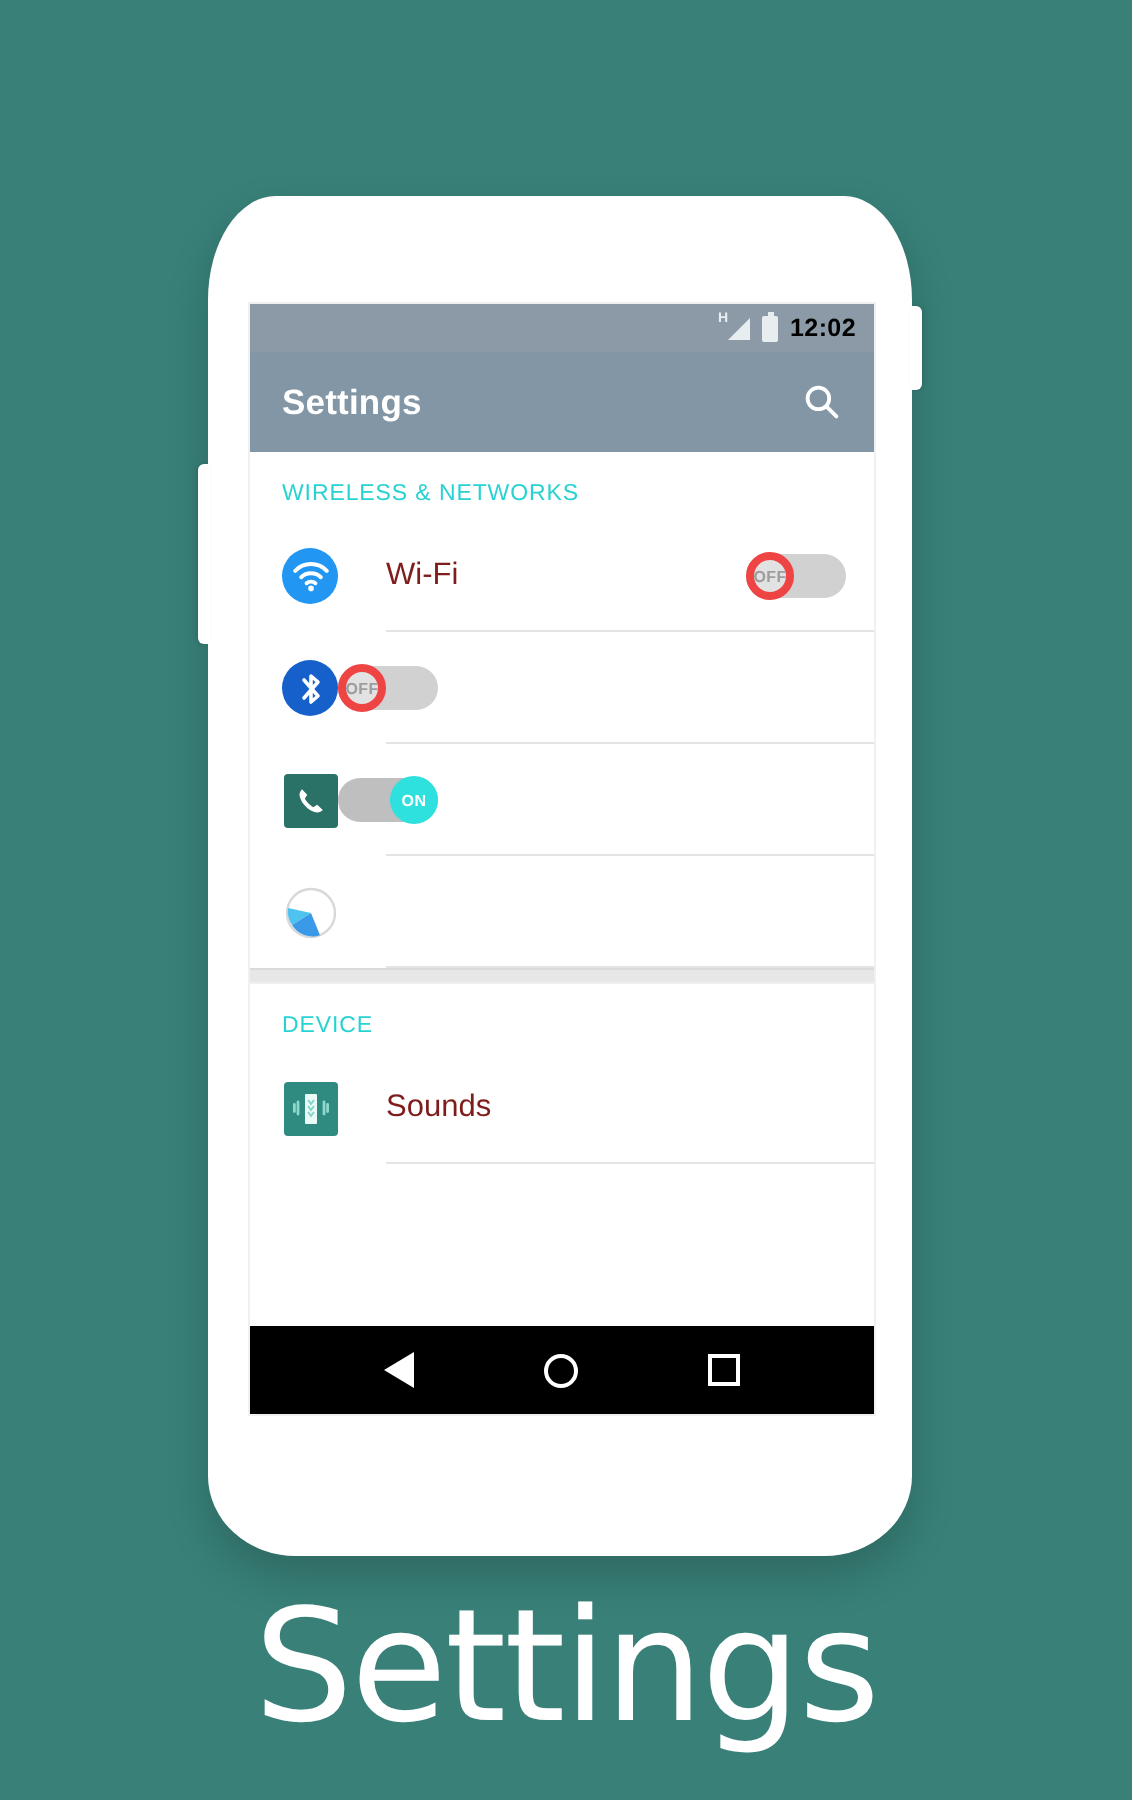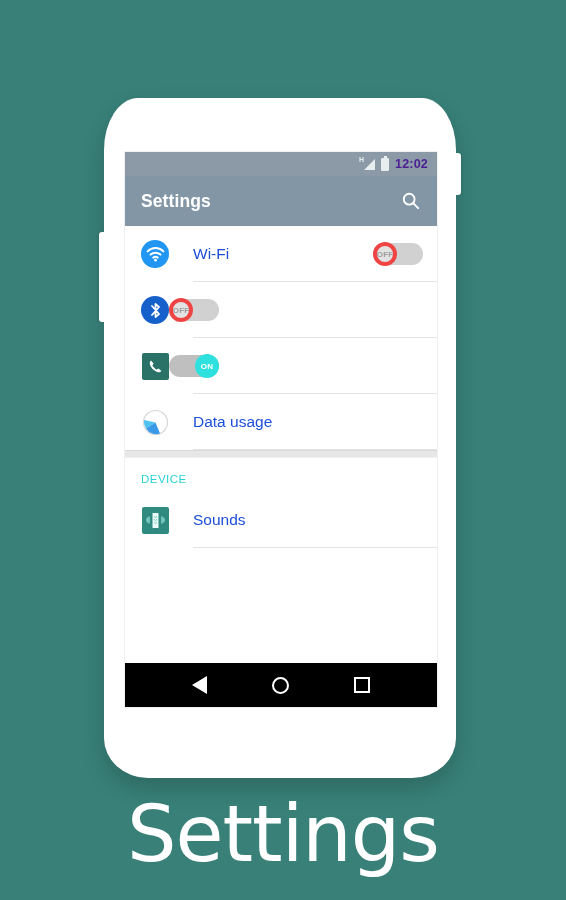--- a/index.html
+++ b/index.html
@@ -105,21 +105,21 @@
   }
   .sb-battery:before {
     content: "";
     position: absolute;
     left: 2px; top: -3px;
     width: 3px; height: 2px;
     background: #e8edf0;
   }
   #status-time {
     font-size: 12.5px;
-    color: #4c1d95;
+    color: #000000;
     font-weight: bold;
     letter-spacing: 0.2px;
   }
 
   
   #app-bar {
     height: 50px;
     background: #8396a5;
     display: flex;
     align-items: center;
@@ -171,21 +171,21 @@
     height: 28px;
     flex: none;
     display: flex;
     align-items: center;
     justify-content: center;
   }
   .row-label {
     flex: 1;
     margin-left: 24px;
     font-size: 15.5px;
-    color: #1d4ed8;
+    color: #7f1d1d;
   }
   .row-divider {
     position: absolute;
     left: 68px;
     right: 0;
     bottom: 0;
     height: 1px;
     background: #e4e4e4;
   }
 
@@ -298,20 +298,21 @@
       <div id="search-icon">
         <svg width="20" height="20" viewBox="0 0 20 20">
           <circle cx="8.2" cy="8.2" r="5.4" fill="none" stroke="#ffffff" stroke-width="1.9"></circle>
           <line x1="12.4" y1="12.4" x2="17.2" y2="17.2" stroke="#ffffff" stroke-width="1.9" stroke-linecap="round"></line>
         </svg>
       </div>
     </div>
 
     <div id="settings-list">
 
+      <div class="section-header">WIRELESS &amp; NETWORKS</div>
 
       <div class="row">
         <div class="row-icon">
           <div class="circ ic-wifi">
             <svg width="19" height="15" viewBox="0 0 19 15">
               <path d="M1.6 4.4 A11 11 0 0 1 17.4 4.4" fill="none" stroke="#fff" stroke-width="2" stroke-linecap="round"></path>
               <path d="M4.6 7.6 A7.2 7.2 0 0 1 14.4 7.6" fill="none" stroke="#fff" stroke-width="2" stroke-linecap="round"></path>
               <path d="M7.3 10.6 A3.5 3.5 0 0 1 11.7 10.6" fill="none" stroke="#fff" stroke-width="2" stroke-linecap="round"></path>
               <circle cx="9.5" cy="13.2" r="1.4" fill="#fff"></circle>
             </svg>
@@ -353,21 +354,20 @@
       </div>
 
       <div class="row">
         <div class="row-icon">
           <svg width="27" height="27" viewBox="0 0 27 27">
             <circle cx="13.5" cy="13.5" r="12" fill="#ffffff" stroke="#d8d8d8" stroke-width="1.2"></circle>
             <path d="M13.5 13.5 L2 11 A12 12 0 0 0 4 19.5 Z" fill="#4ec3f0"></path>
             <path d="M13.5 13.5 L4 19.5 A12 12 0 0 0 18 24.6 Z" fill="#3b9ae8"></path>
           </svg>
         </div>
-        <div class="row-label">Data usage</div>
         <div class="row-divider"></div>
       </div>
 
 
       <div class="section-sep"></div>
 
       <div class="section-header">DEVICE</div>
 
       <div class="row">
         <div class="row-icon">

